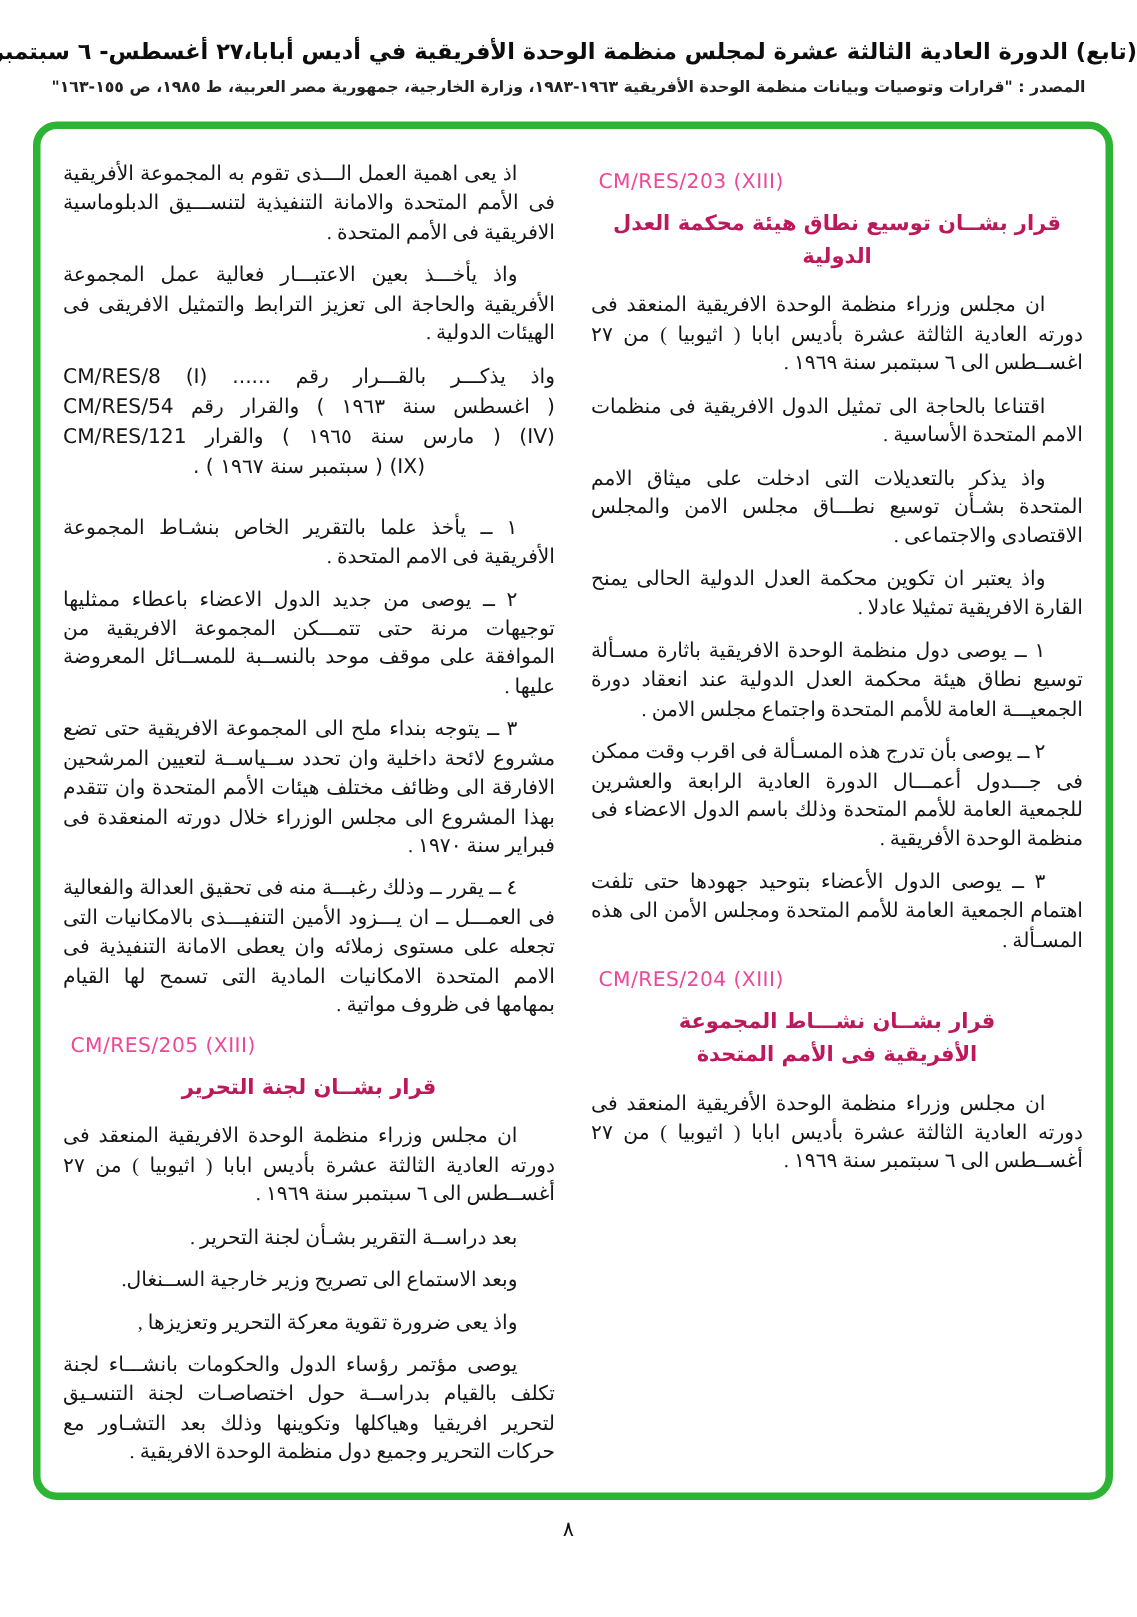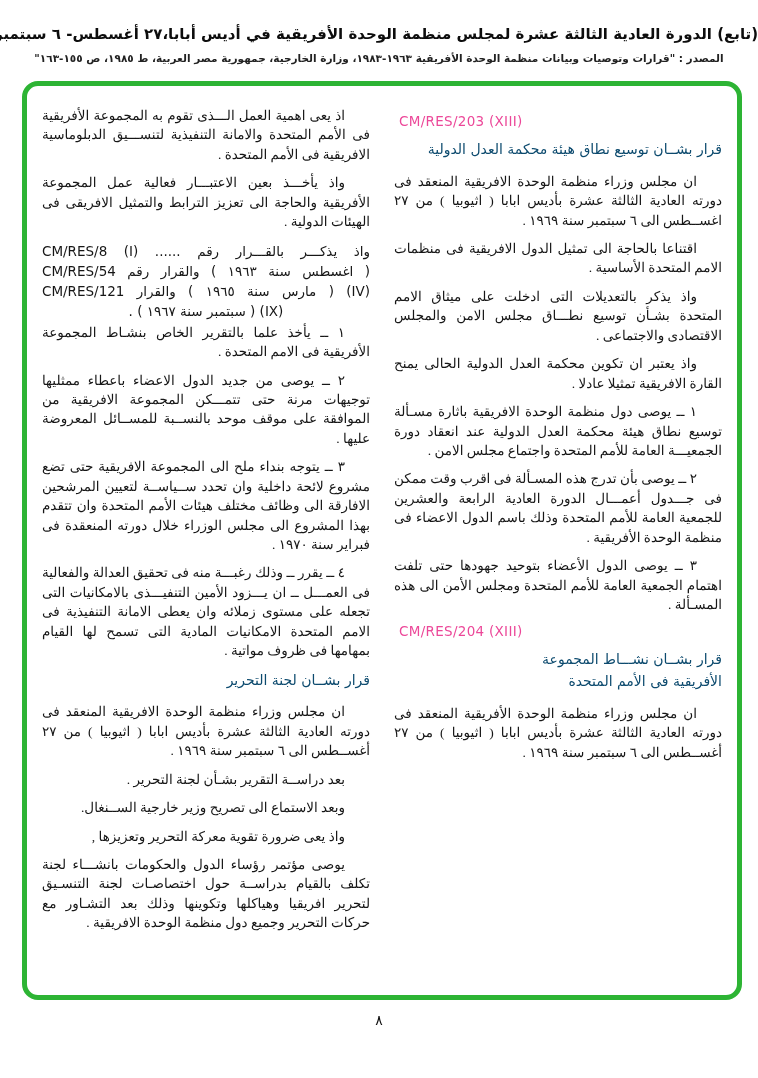--- a/index.html
+++ b/index.html
@@ -28,24 +28,24 @@
   .blk{direction:rtl;}
   .para{
     font-size:13.5px;line-height:1.44;text-align:justify;
     text-indent:25px;margin-bottom:9px;font-family:Liberation Serif, serif;
   }
   .code{
     direction:ltr;text-align:left;font-size:13.5px;letter-spacing:.3px;
     margin:7px 0 10px;padding-left:5px;color:#ec4899;
   }
   .heading{
-    font-weight:normal;font-size:14px;line-height:1.55;
-    margin:2px 0 11px;white-space:pre-line;color:#0c4a6e;
+    font-weight:bold;text-align:center;font-size:14px;line-height:1.55;
+    margin:2px 0 11px;white-space:pre-line;color:#be185d;
   }
-  .ref{margin-bottom:1px;}
+  .ref{margin-bottom:20px;}
   .ref-line{
     font-size:13.5px;line-height:1.5;
     text-align:justify;text-align-last:justify;
   }
   .ref-line.center{text-align-last:center;}
   .footer{text-align:center;margin-top:12px;font-size:14px;color:#101010;}
 </style>
 </head>
 <body>
 
@@ -77,20 +77,21 @@
         <div class="blk ref">
           <div class="ref-line">واذ يذكـــر بالقـــرار رقم ...... ‎CM/RES/8 (I)‎</div>
           <div class="ref-line">( اغسطس سنة ١٩٦٣ ) والقرار رقم ‎CM/RES/54‎</div>
           <div class="ref-line">‎(IV)‎ ( مارس سنة ١٩٦٥ ) والقرار ‎CM/RES/121‎</div>
           <div class="ref-line center">‎(IX)‎ ( سبتمبر سنة ١٩٦٧ ) .</div>
         </div>
         <div class="blk para">١ ــ يأخذ علما بالتقرير الخاص بنشـاط المجموعة الأفريقية فى الامم المتحدة .</div>
         <div class="blk para">٢ ــ يوصى من جديد الدول الاعضاء باعطاء ممثليها توجيهات مرنة حتى تتمـــكن المجموعة الافريقية من الموافقة على موقف موحد بالنســبة للمســائل المعروضة عليها .</div>
         <div class="blk para">٣ ــ يتوجه بنداء ملح الى المجموعة الافريقية حتى تضع مشروع لائحة داخلية وان تحدد ســياســة لتعيين المرشحين الافارقة الى وظائف مختلف هيئات الأمم المتحدة وان تتقدم بهذا المشروع الى مجلس الوزراء خلال دورته المنعقدة فى فبراير سنة ١٩٧٠ .</div>
         <div class="blk para">٤ ــ يقرر ــ وذلك رغبـــة منه فى تحقيق العدالة والفعالية فى العمـــل ــ ان يـــزود الأمين التنفيـــذى بالامكانيات التى تجعله على مستوى زملائه وان يعطى الامانة التنفيذية فى الامم المتحدة الامكانيات المادية التى تسمح لها القيام بمهامها فى ظروف مواتية .</div>
+        <div class="blk code" dir="ltr">CM/RES/205 (XIII)</div>
         <div class="blk heading">قرار بشــان لجنة التحرير</div>
         <div class="blk para">ان مجلس وزراء منظمة الوحدة الافريقية المنعقد فى دورته العادية الثالثة عشرة بأديس ابابا ( اثيوبيا ) من ٢٧ أغســطس الى ٦ سبتمبر سنة ١٩٦٩ .</div>
         <div class="blk para">بعد دراســة التقرير بشـأن لجنة التحرير .</div>
         <div class="blk para">وبعد الاستماع الى تصريح وزير خارجية الســنغال.</div>
         <div class="blk para">واذ يعى ضرورة تقوية معركة التحرير وتعزيزها ,</div>
         <div class="blk para">يوصى مؤتمر رؤساء الدول والحكومات بانشـــاء لجنة تكلف بالقيام بدراســة حول اختصاصـات لجنة التنسـيق لتحرير افريقيا وهياكلها وتكوينها وذلك بعد التشـاور مع حركات التحرير وجميع دول منظمة الوحدة الافريقية .</div>
       </div>
   </div>
 </div>
 

